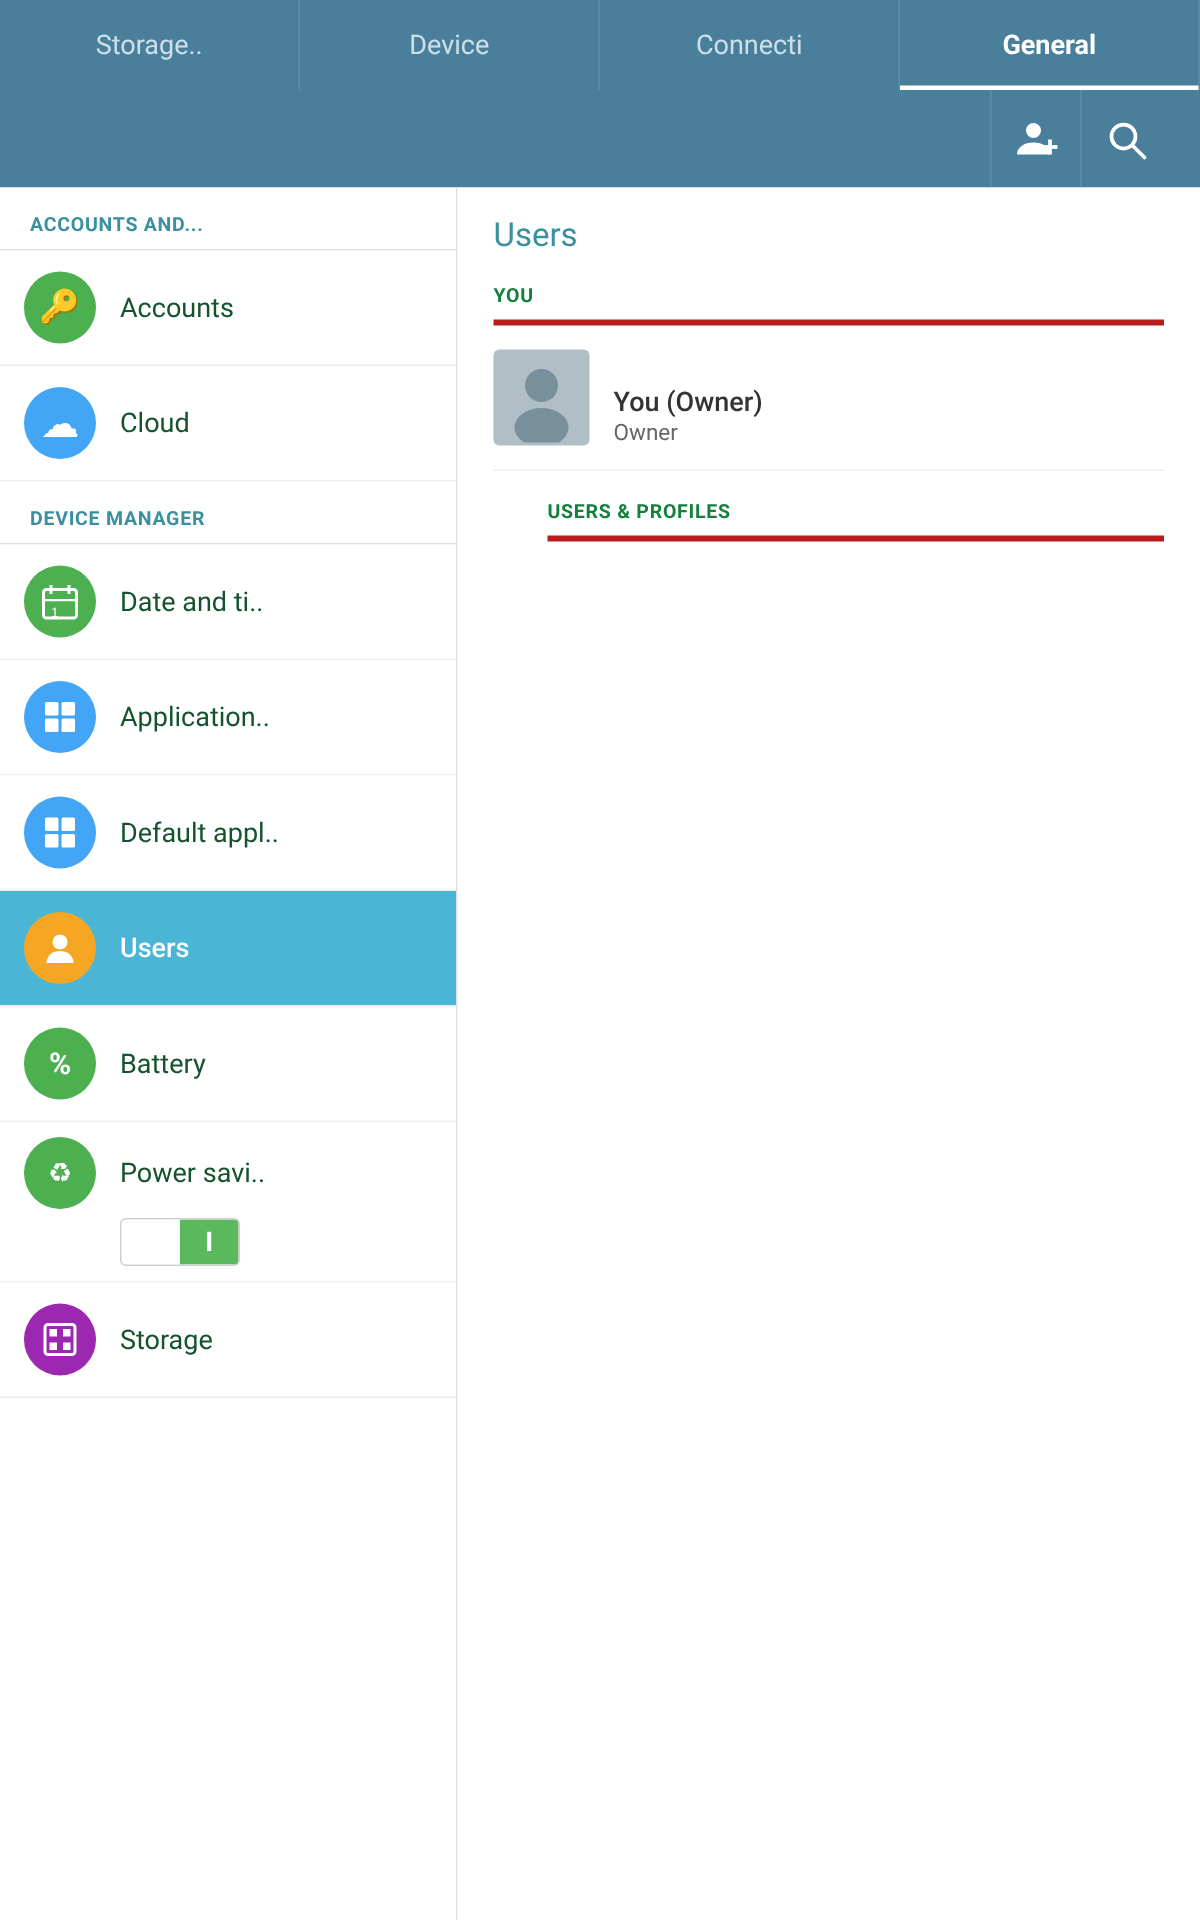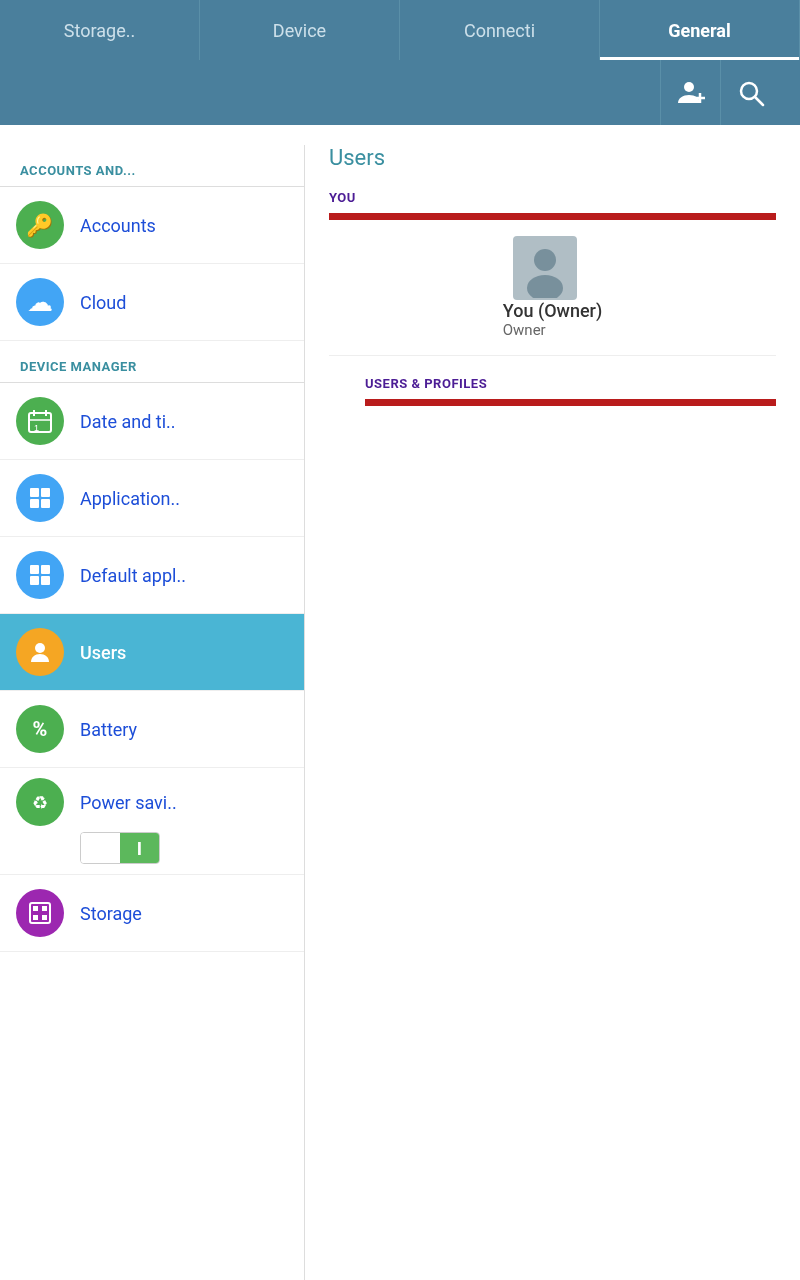--- a/index.html
+++ b/index.html
@@ -65,21 +65,20 @@
       min-height: calc(1280px - 125px);
     }
 
     
     .sidebar {
       width: 305px;
       min-width: 305px;
       background: #fff;
       border-right: 1px solid #ddd;
       overflow-y: auto;
-      margin-top: 20px;
     }
 
     .sidebar-section-title {
       color: #3a8fa0;
       font-size: 13px;
       font-weight: 700;
       padding: 18px 20px 8px 20px;
       letter-spacing: 0.5px;
       border-bottom: 1px solid #ddd;
     }
@@ -108,21 +107,21 @@
       align-items: center;
       justify-content: center;
       margin-right: 16px;
       flex-shrink: 0;
       font-size: 22px;
       color: #fff;
     }
 
     .sidebar-item-label {
       font-size: 18px;
-      color: #1d4ed8;
+      color: #14532d;
     }
     .toggle-track {
       width: 80px;
       height: 32px;
       background: #fff;
       border: 1px solid #ccc;
       border-radius: 4px;
       display: flex;
       align-items: center;
       overflow: hidden;
@@ -152,35 +151,34 @@
     }
 
     .panel-title {
       color: #3a8fa0;
       font-size: 22px;
       font-weight: 400;
       margin-bottom: 20px;
     }
 
     .section-header {
-      color: #4c1d95;
+      color: #15803d;
       font-size: 13px;
       font-weight: 700;
       letter-spacing: 0.5px;
       padding-bottom: 8px;
-      border-bottom: 7px solid #b91c1c;
+      border-bottom: 4px solid #b91c1c;
       margin-bottom: 0;
     }
 
     .user-row {
       display: flex;
-      align-items: center;
+      align-items: flex-end;
       padding: 16px 0;
       border-bottom: 1px solid #eee;
-      flex-direction: column;
     }
 
     .user-avatar {
       width: 64px;
       height: 64px;
       border-radius: 4px;
       background: #b0bec5;
       display: flex;
       align-items: center;
       justify-content: center;

